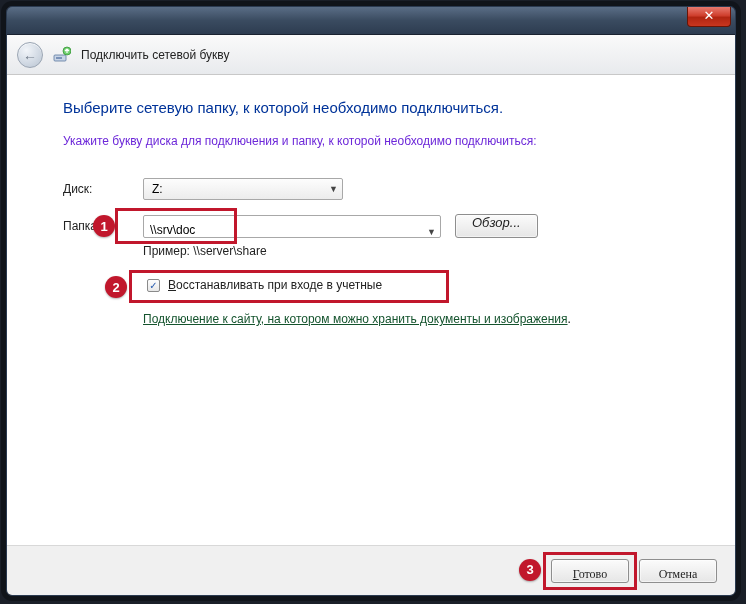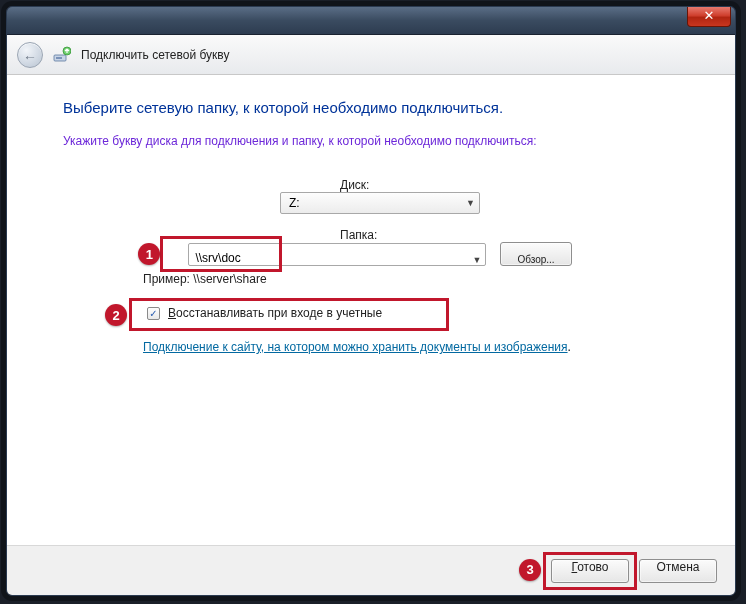--- a/index.html
+++ b/index.html
@@ -87,21 +87,20 @@
     .sub-text {
       color: #6d28d9;
       font-size: 12px;
       margin-bottom: 30px;
     }
     .form-row {
       display: flex;
       align-items: center;
       margin-bottom: 14px;
       position: relative;
-      flex-direction: column;
     }
     .form-label {
       width: 80px;
       color: #222;
       font-size: 12px;
     }
     .u { text-decoration: underline; }
     .combo {
       width: 200px;
       height: 22px;
@@ -132,26 +131,27 @@
       font-size: 12px;
       border-radius: 2px;
       justify-content: space-between;
     }
     .btn {
       height: 24px;
       background: linear-gradient(to bottom, #fbfbfb, #e6e6e6);
       border: 1px solid #8e8e8e;
       border-radius: 3px;
       padding: 0 16px;
-      font-size: 10px;
+      font-size: 13px;
       color: #222;
       cursor: pointer;
       display: inline-flex;
-      align-items: flex-end;
+      align-items: flex-start;
       box-shadow: inset 0 0 0 1px rgba(255,255,255,0.5);
+      font-style: italic;
     }
     .example {
       margin-left: 80px;
       font-size: 12px;
       color: #222;
       margin-bottom: 16px;
       margin-top: -4px;
     }
     .checkbox-row {
       display: flex;
@@ -172,21 +172,21 @@
       border: 1px solid #8a8a8a;
       background: linear-gradient(to bottom, #fdfdfd, #e8e8e8);
       border-radius: 2px;
       display: flex;
       align-items: center;
       justify-content: center;
       font-size: 10px;
       color: #2a5db0;
     }
     .link {
-      color: #0369a1;
+      color: #14532d;
       text-decoration: underline;
       font-size: 12px;
       margin-left: 80px;
       margin-top: 10px;
       display: inline-block;
       cursor: pointer;
     }
     .footer {
       height: 50px;
       background: #f0f0f0;
@@ -201,23 +201,24 @@
     .btn-footer {
       height: 24px;
       min-width: 78px;
       background: linear-gradient(to bottom, #fbfbfb, #e6e6e6);
       border: 1px solid #8e8e8e;
       border-radius: 3px;
       font-size: 12px;
       color: #222;
       cursor: pointer;
       display: inline-flex;
-      align-items: flex-start;
+      align-items: flex-end;
       justify-content: center;
       box-shadow: inset 0 0 0 1px rgba(255,255,255,0.5);
+      font-family: Liberation Serif, serif;
     }
     
     .anno-box {
       position: absolute;
       border: 3px solid #c1172c;
       pointer-events: none;
       z-index: 5;
     }
     .anno-circle {
       position: absolute;

